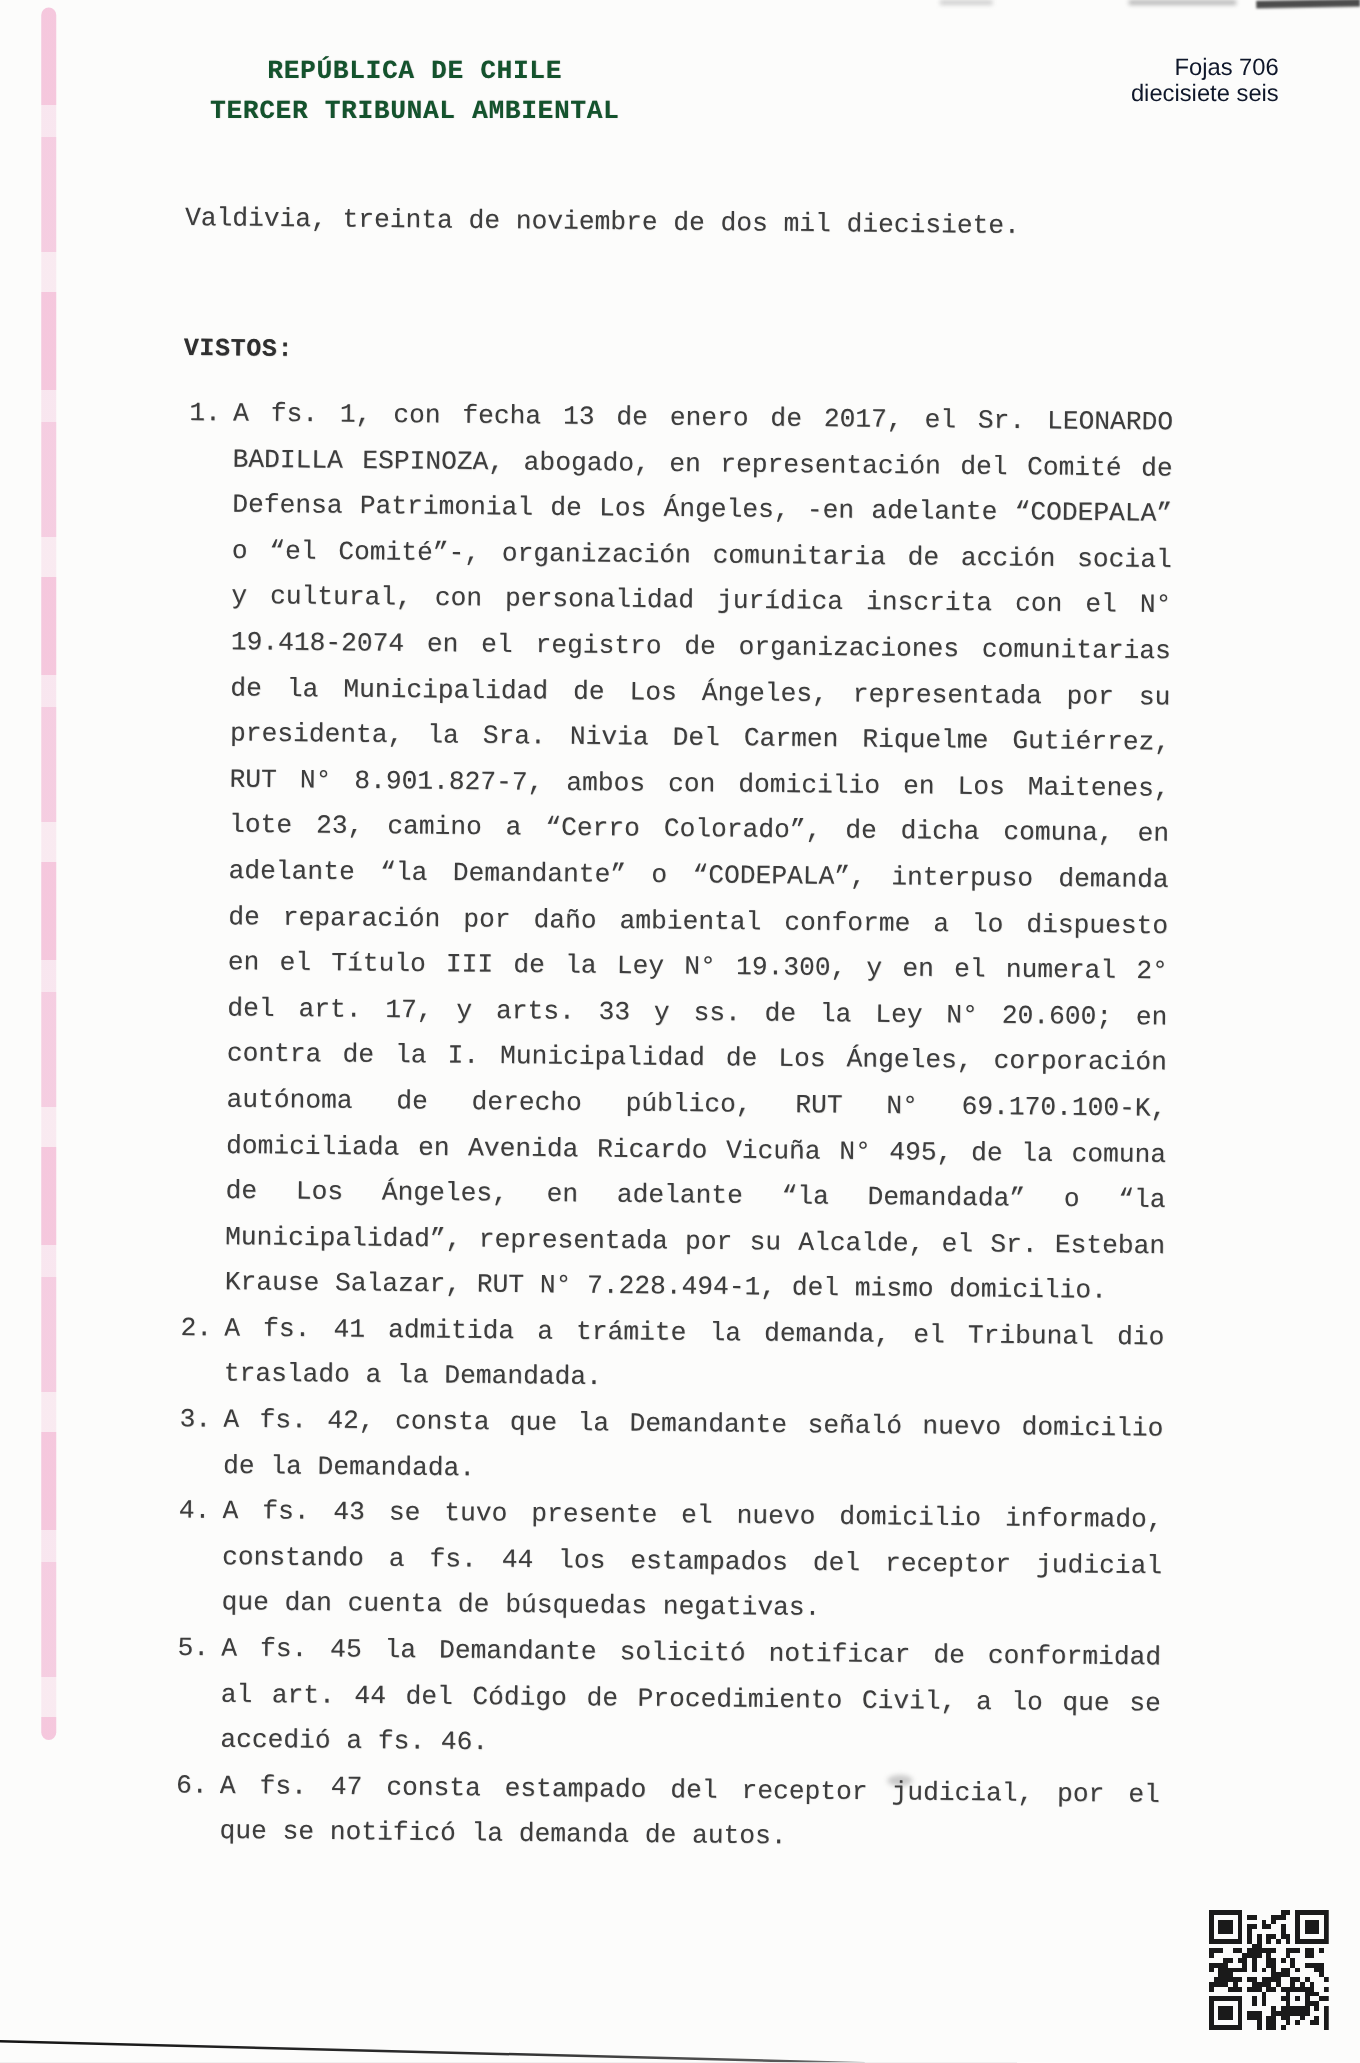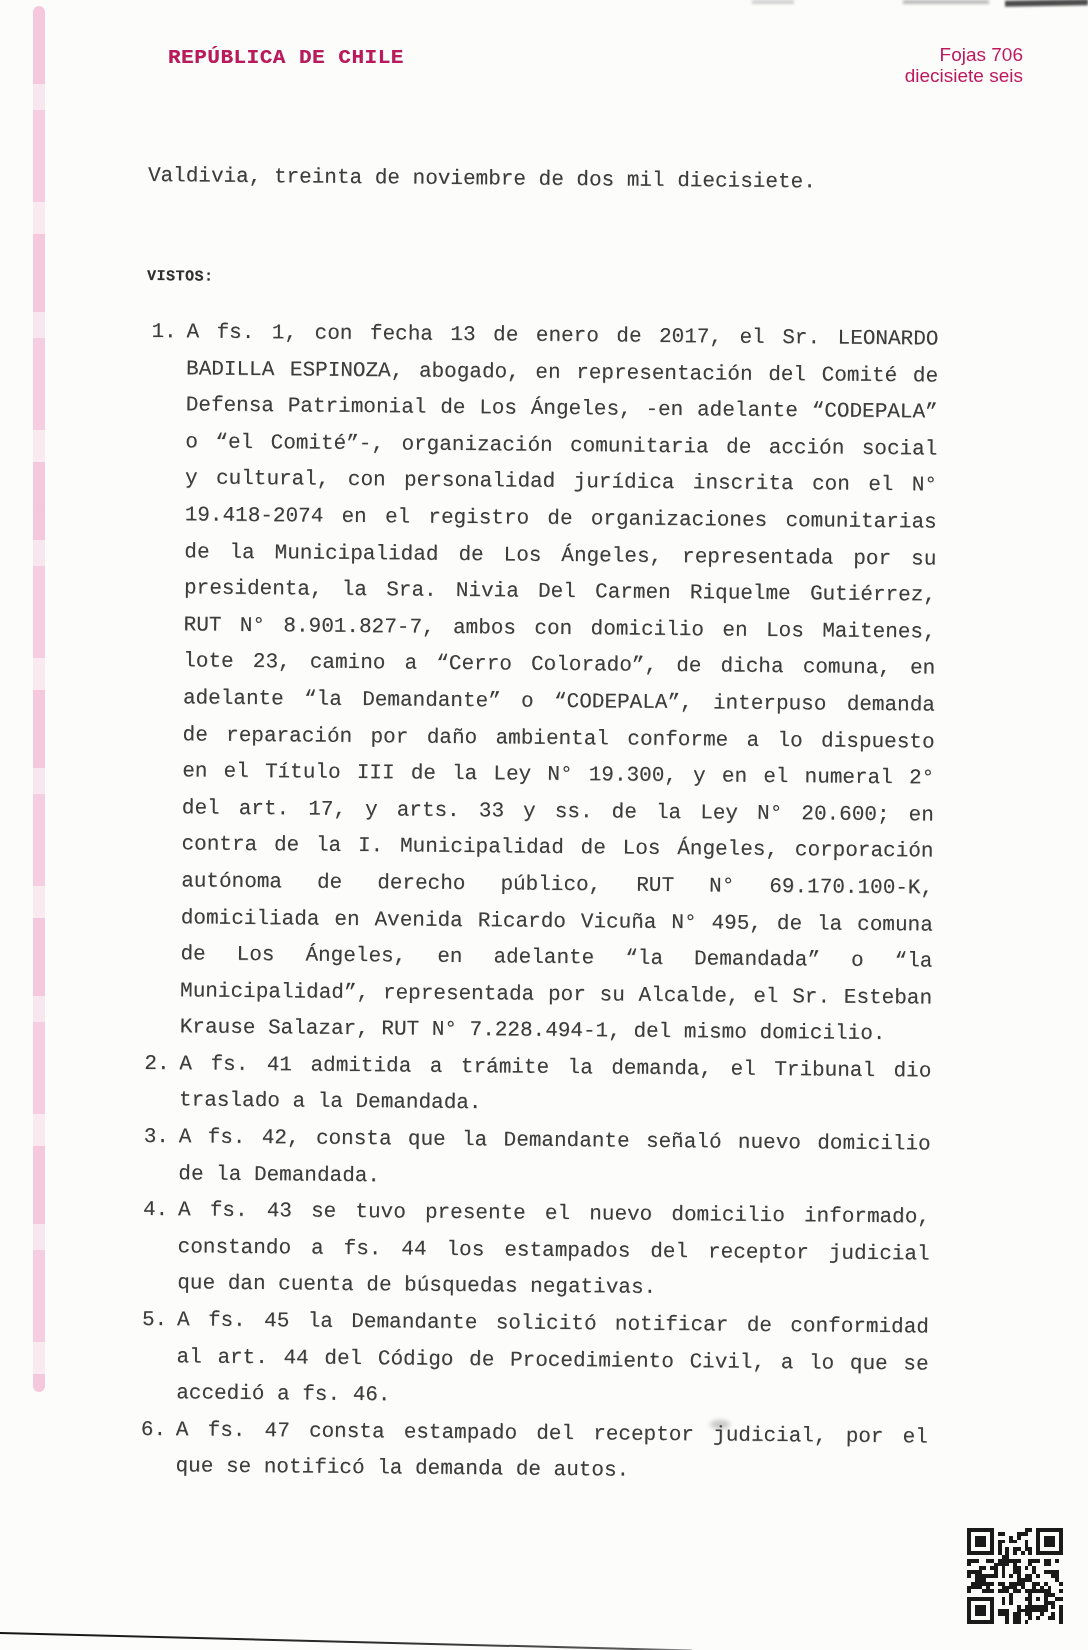--- a/index.html
+++ b/index.html
@@ -9,44 +9,44 @@
     margin:0 auto;
     background:#fcfcfb;
     overflow:hidden;
     font-family:"Liberation Mono","DejaVu Sans Mono",monospace;
     color:#3d3d3d;
   }
   
   .org{
     position:absolute;left:168px;top:42px;
     font-weight:bold;font-size:21px;line-height:32px;
-    letter-spacing:.5px;color:#be185d;
+    letter-spacing:.5px;color:#14532d;
     text-shadow:.3px .3px .6px rgba(60,60,60,.45);
     white-space:nowrap;
     text-align:center;
   }
   .folio{
     position:absolute;right:65px;top:44px;
     font-family:"Liberation Sans","DejaVu Sans",sans-serif;
     font-size:19px;line-height:21px;text-align:right;
-    color:#be185d;white-space:nowrap;
+    color:#0f172a;white-space:nowrap;
   }
   
   .tilt{
     position:absolute;left:0;top:0;width:1088px;height:1650px;
     transform:rotate(0.55deg);transform-origin:150px 170px;
   }
   .dateline{
     position:absolute;left:148px;top:163px;
     font-size:21px;line-height:26px;white-space:nowrap;
     text-shadow:.3px .3px .6px rgba(70,70,70,.4);
   }
   .heading{
     position:absolute;left:148px;top:268px;
-    font-size:15px;font-weight:bold;letter-spacing:.5px;
+    font-size:20px;font-weight:bold;letter-spacing:.5px;
     color:#2f2f2f;text-shadow:.3px .3px .6px rgba(60,60,60,.45);
   }
   .vistos-list{
     position:absolute;left:153px;top:314px;width:787px;
     font-size:21px;
     text-shadow:.3px .3px .6px rgba(70,70,70,.4);
   }
   .item{position:relative;padding-left:35px;}
   .item .num{
     position:absolute;left:0;top:0;
@@ -89,20 +89,21 @@
 
   <div class="strip-pink"></div>
   <div class="smudge-a"></div>
   <div class="smudge-b"></div>
   <div class="smudge-c"></div>
   <div class="smudge-d"></div>
   <div class="bottom-line"></div>
 
   <div class="org">
     <div>REPÚBLICA DE CHILE</div>
+    <div>TERCER TRIBUNAL AMBIENTAL</div>
   </div>
 
   <div class="folio">
     <div>Fojas 706</div>
     <div>diecisiete seis</div>
   </div>
 
   <div class="tilt">
     <div class="dateline">Valdivia, treinta de noviembre de dos mil diecisiete.</div>
     <div class="heading">VISTOS:</div>

